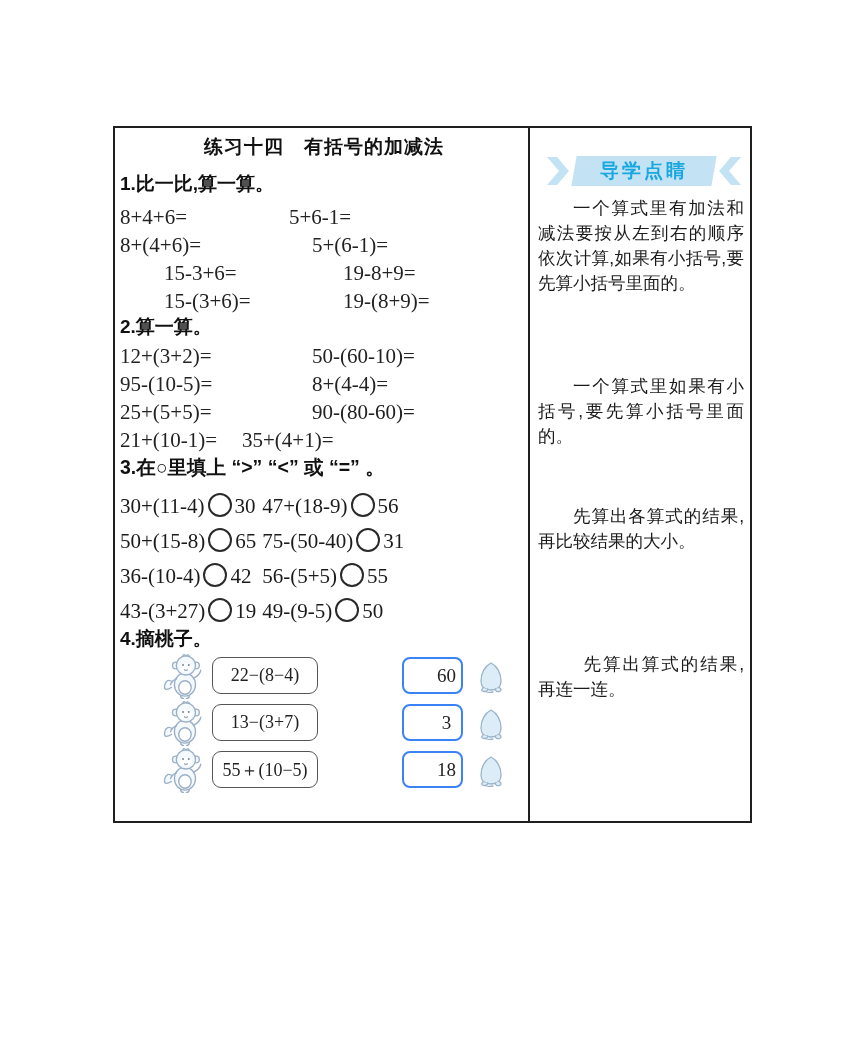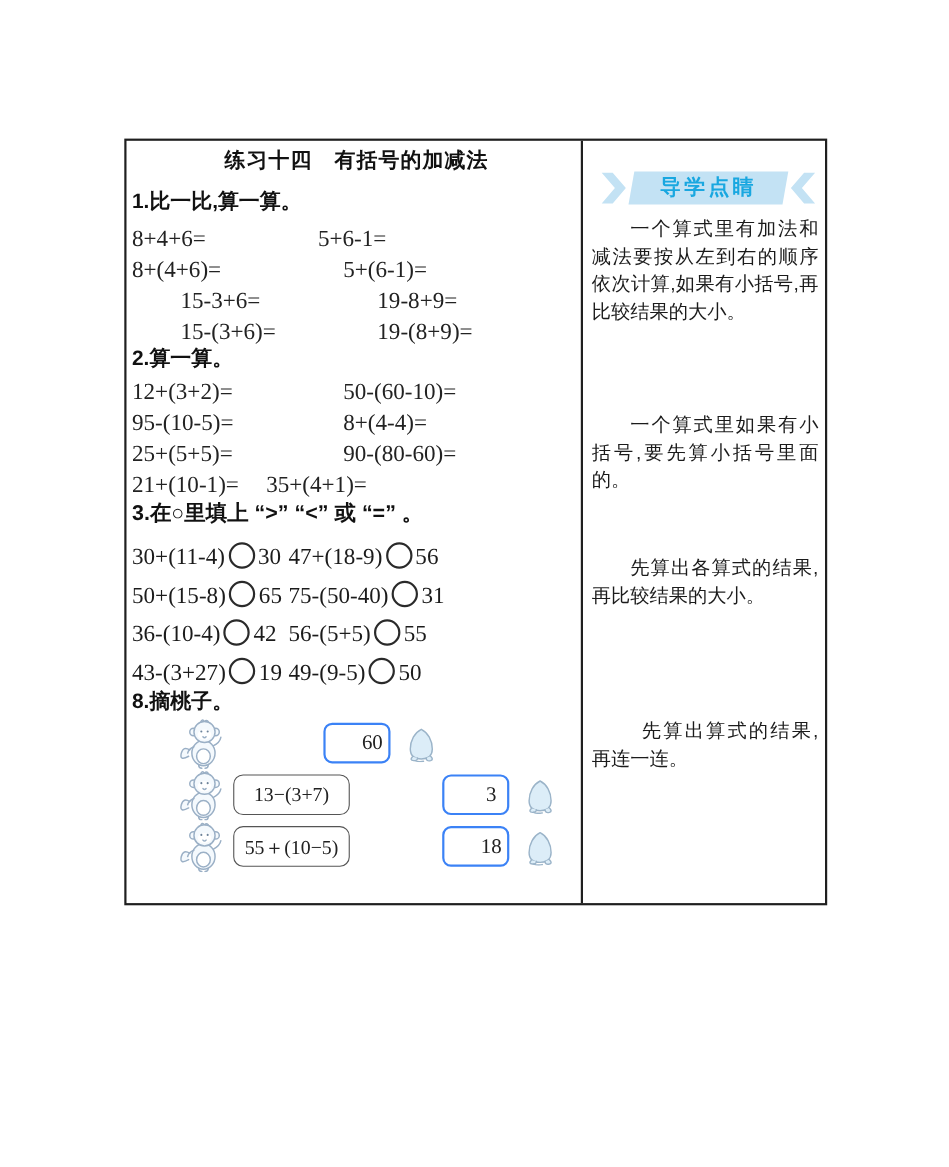--- a/index.html
+++ b/index.html
@@ -109,41 +109,42 @@
       </div>
       <div class="s3row">
         <span class="s3cell cw"><span>36-(10-4)</span><span class="ring"></span><span>42</span></span>
         <span class="s3cell"><span>56-(5+5)</span><span class="ring"></span><span>55</span></span>
       </div>
       <div class="s3row">
         <span class="s3cell cw"><span>43-(3+27)</span><span class="ring"></span><span>19</span></span>
         <span class="s3cell"><span>49-(9-5)</span><span class="ring"></span><span>50</span></span>
       </div>
 
-      <div class="sec-label lbl4">8.摘桃子。</div>
+      <div class="sec-label lbl4">4.摘桃子。</div>
 
       <div class="s4row first">
         <svg class="monkey" viewBox="0 0 52 48">
           <g fill="none" stroke="#9bb0c6" stroke-width="1.4" stroke-linecap="round">
             <path d="M13,36 q-9,5 -7,-3 q2,-7 8,-3" fill="#f4f9fd"></path>
             <ellipse cx="27" cy="33" rx="11" ry="12" fill="#f4f9fd"></ellipse>
             <ellipse cx="27" cy="36" rx="6.5" ry="7" fill="#ffffff"></ellipse>
             <circle cx="17.5" cy="13" r="3.5" fill="#f4f9fd"></circle>
             <circle cx="38.5" cy="13" r="3.5" fill="#f4f9fd"></circle>
             <circle cx="28" cy="13" r="10" fill="#f4f9fd"></circle>
             <ellipse cx="28" cy="15.5" rx="6.5" ry="4.8" fill="#ffffff" stroke="none"></ellipse>
             <path d="M24.5,3.5 q1,-3 3,-1 M28.5,3 q1,-2 3,0"></path>
             <circle cx="25" cy="12.5" r="1" fill="#6c8299" stroke="none"></circle>
             <circle cx="31" cy="12.5" r="1" fill="#6c8299" stroke="none"></circle>
             <path d="M26.5,17.5 q1.5,1.8 3,0"></path>
             <path d="M36.5,26 q6,-3 7,-8"></path>
             <path d="M18,27 q-5,2 -6,6"></path>
             <path d="M22.5,44.5 q0,2.8 3,2.8 M31.5,44.5 q0,2.8 -3,2.8"></path>
           </g>
         </svg>
+        <div class="exprbox">22−(8−4)</div>
         <div class="ansbox">60</div>
         <svg class="peach" viewBox="0 0 30 34">
           <g stroke="#9bb4c9" stroke-width="1.3" fill="#dcedf8" stroke-linecap="round">
             <path d="M15,4 C9,7 5,14 5,22 C5,29 10,31 15,31 C20,31 25,29 25,22 C25,14 21,7 15,4 Z"></path>
             <path d="M7,29 q-3,3 1,3.5 q4,0 3.5,-2.5"></path>
             <path d="M19.5,30 q0,3.5 4,2.5 q3,-1 0,-4"></path>
             <path d="M9,32.5 q4,1.5 8,0.5" fill="none"></path>
           </g>
         </svg>
       </div>
@@ -216,20 +217,20 @@
         <svg class="tip" width="24" height="30" viewBox="0 0 24 30">
           <polygon class="tippoly" points="2,1 12,1 24,15 12,29 2,29 14,15"></polygon>
         </svg>
         <div class="banner-mid">
           <span class="banner-text">导学点睛</span>
         </div>
         <svg class="tip" width="24" height="30" viewBox="0 0 24 30">
           <polygon class="tippoly" points="22,1 12,1 0,15 12,29 22,29 10,15"></polygon>
         </svg>
       </div>
-      <p class="guide g1">一个算式里有加法和减法要按从左到右的顺序依次计算,如果有小括号,再比较结果的大小。</p>
+      <p class="guide g1">一个算式里有加法和减法要按从左到右的顺序依次计算,如果有小括号,要先算小括号里面的。</p>
       <p class="guide g2">一个算式里如果有小括号,要先算小括号里面的。</p>
       <p class="guide g3">先算出各算式的结果,再比较结果的大小。</p>
       <p class="guide g4">先算出算式的结果,再连一连。</p>
     </div>
 
   </div>
 </div>
 
 </body></html>

